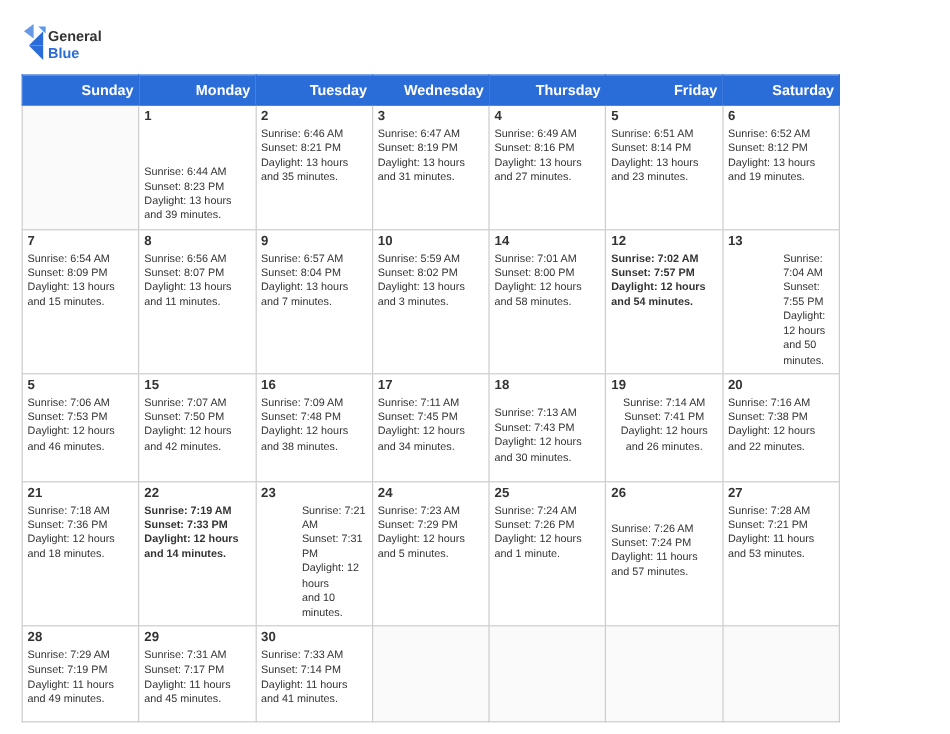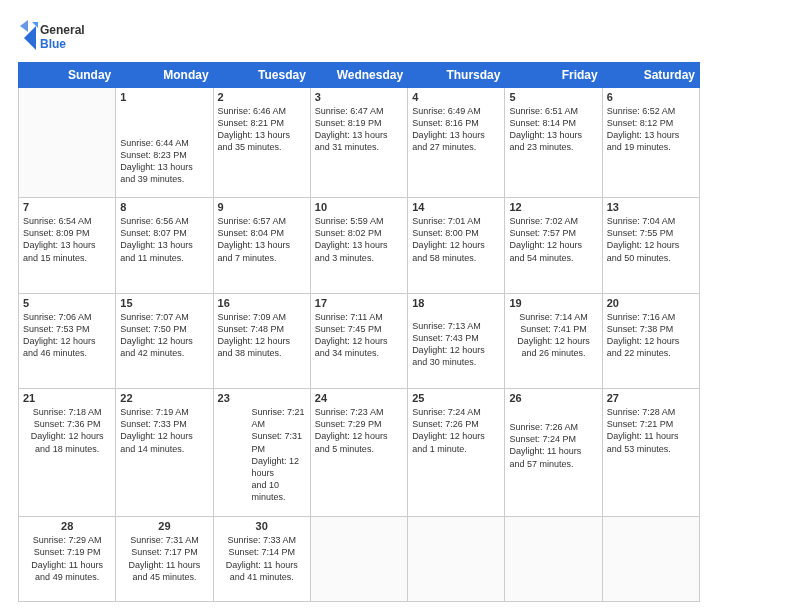--- a/index.html
+++ b/index.html
@@ -74,21 +74,20 @@
     .cell-text {
       font-size: 9px;
       line-height: 1.35;
       color: #333;
     }
     .empty-cell {
       background: #fafafa;
     }
     .last-row td {
       height: 78px;
-      text-align: center;
     }
   </style>
 </head>
 <body>
 
 <div class="page">
   <div class="header">
     <div class="logo">
     <svg width="70" height="36" viewBox="0 0 70 36">
       <text x="22" y="16" font-size="12" font-weight="bold" fill="#333" font-family="Arial">General</text>
@@ -195,28 +194,28 @@
           </td>
           <td>
             <span class="day-num">14</span>
             <div class="cell-text" style="white-space: pre-line;">Sunrise: 7:01 AM
 Sunset: 8:00 PM
 Daylight: 12 hours
 and 58 minutes.</div>
           </td>
           <td>
             <span class="day-num">12</span>
-            <div class="cell-text" style="white-space: pre-line;">Sunrise: 7:02 AM
+            <div class="cell-text" style="white-space: pre-line; font-weight: bold;">Sunrise: 7:02 AM
 Sunset: 7:57 PM
 Daylight: 12 hours
 and 54 minutes.</div>
           </td>
           <td>
             <span class="day-num">13</span>
-            <div class="cell-text" style="white-space: pre-line;">Sunrise: 7:04 AM
+            <div class="cell-text" style="white-space: pre-line; margin-left: 46px;">Sunrise: 7:04 AM
 Sunset: 7:55 PM
 Daylight: 12 hours
 and 50 minutes.</div>
           </td>
         </tr>
         <tr>
           <td>
             <span class="day-num">5</span>
             <div class="cell-text" style="white-space: pre-line;">Sunrise: 7:06 AM
 Sunset: 7:53 PM
@@ -262,28 +261,28 @@
             <span class="day-num">20</span>
             <div class="cell-text" style="white-space: pre-line;">Sunrise: 7:16 AM
 Sunset: 7:38 PM
 Daylight: 12 hours
 and 22 minutes.</div>
           </td>
         </tr>
         <tr>
           <td>
             <span class="day-num">21</span>
-            <div class="cell-text" style="white-space: pre-line; text-align: center;">Sunrise: 7:18 AM
+            <div class="cell-text" style="white-space: pre-line;">Sunrise: 7:18 AM
 Sunset: 7:36 PM
 Daylight: 12 hours
 and 18 minutes.</div>
           </td>
           <td>
             <span class="day-num">22</span>
-            <div class="cell-text" style="white-space: pre-line;">Sunrise: 7:19 AM
+            <div class="cell-text" style="white-space: pre-line; font-weight: bold;">Sunrise: 7:19 AM
 Sunset: 7:33 PM
 Daylight: 12 hours
 and 14 minutes.</div>
           </td>
           <td>
             <span class="day-num">23</span>
             <div class="cell-text" style="white-space: pre-line; margin-left: 34px;">Sunrise: 7:21 AM
 Sunset: 7:31 PM
 Daylight: 12 hours
 and 10 minutes.</div>

